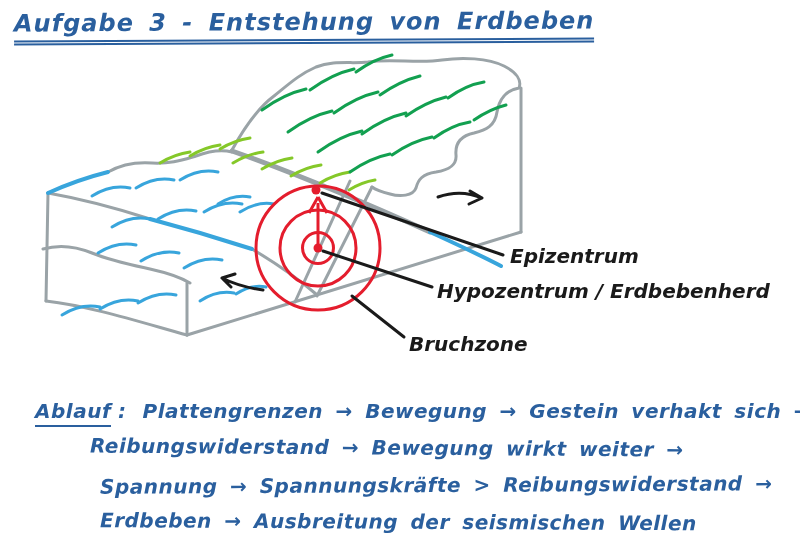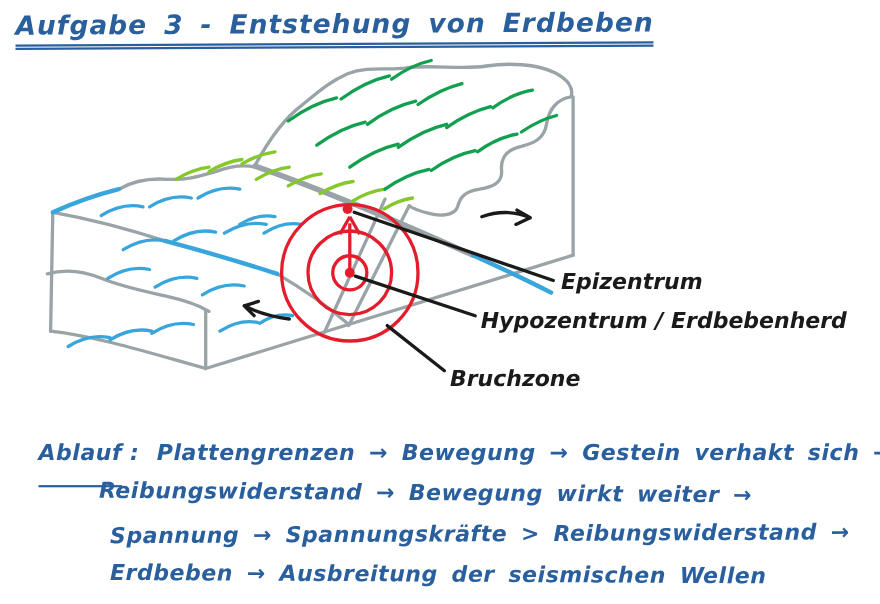--- a/index.html
+++ b/index.html
@@ -34,21 +34,21 @@
     left:35px;top:393px;
     width:760px;
     font-size:20px;
     line-height:37px;
     word-spacing:5px;
     letter-spacing:0.5px;
   }
   .ablauf .row{white-space:nowrap;}
   .ablauf .heading{
     border-bottom:2px solid #2a5f9e;
-    padding-bottom:18px;
+    padding-bottom:2px;
     margin-right:7px;
   }
   .ablauf .colon{margin-right:16px;}
   .indent1{margin-left:55px;transform:rotate(0.4deg);}
   .indent2{margin-left:65px;transform:rotate(-0.3deg);}
   .indent3{margin-left:65px;transform:rotate(0.3deg);}
   svg text{
     font-family:"DejaVu Sans",sans-serif;
     font-style:italic;
     font-weight:bold;

